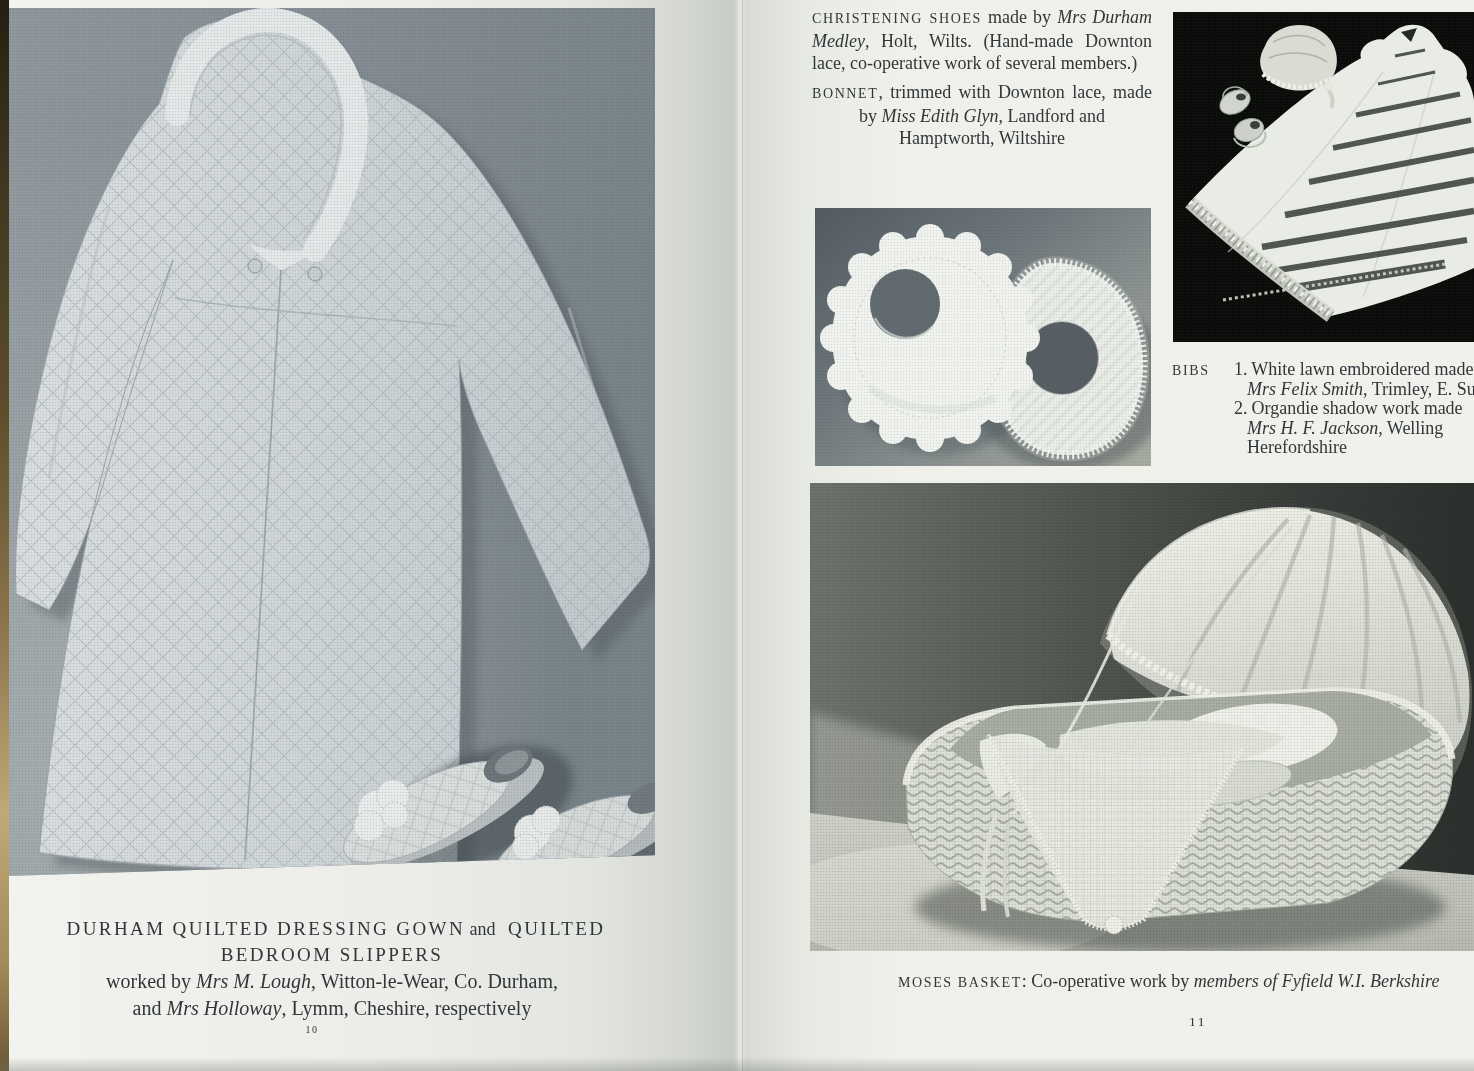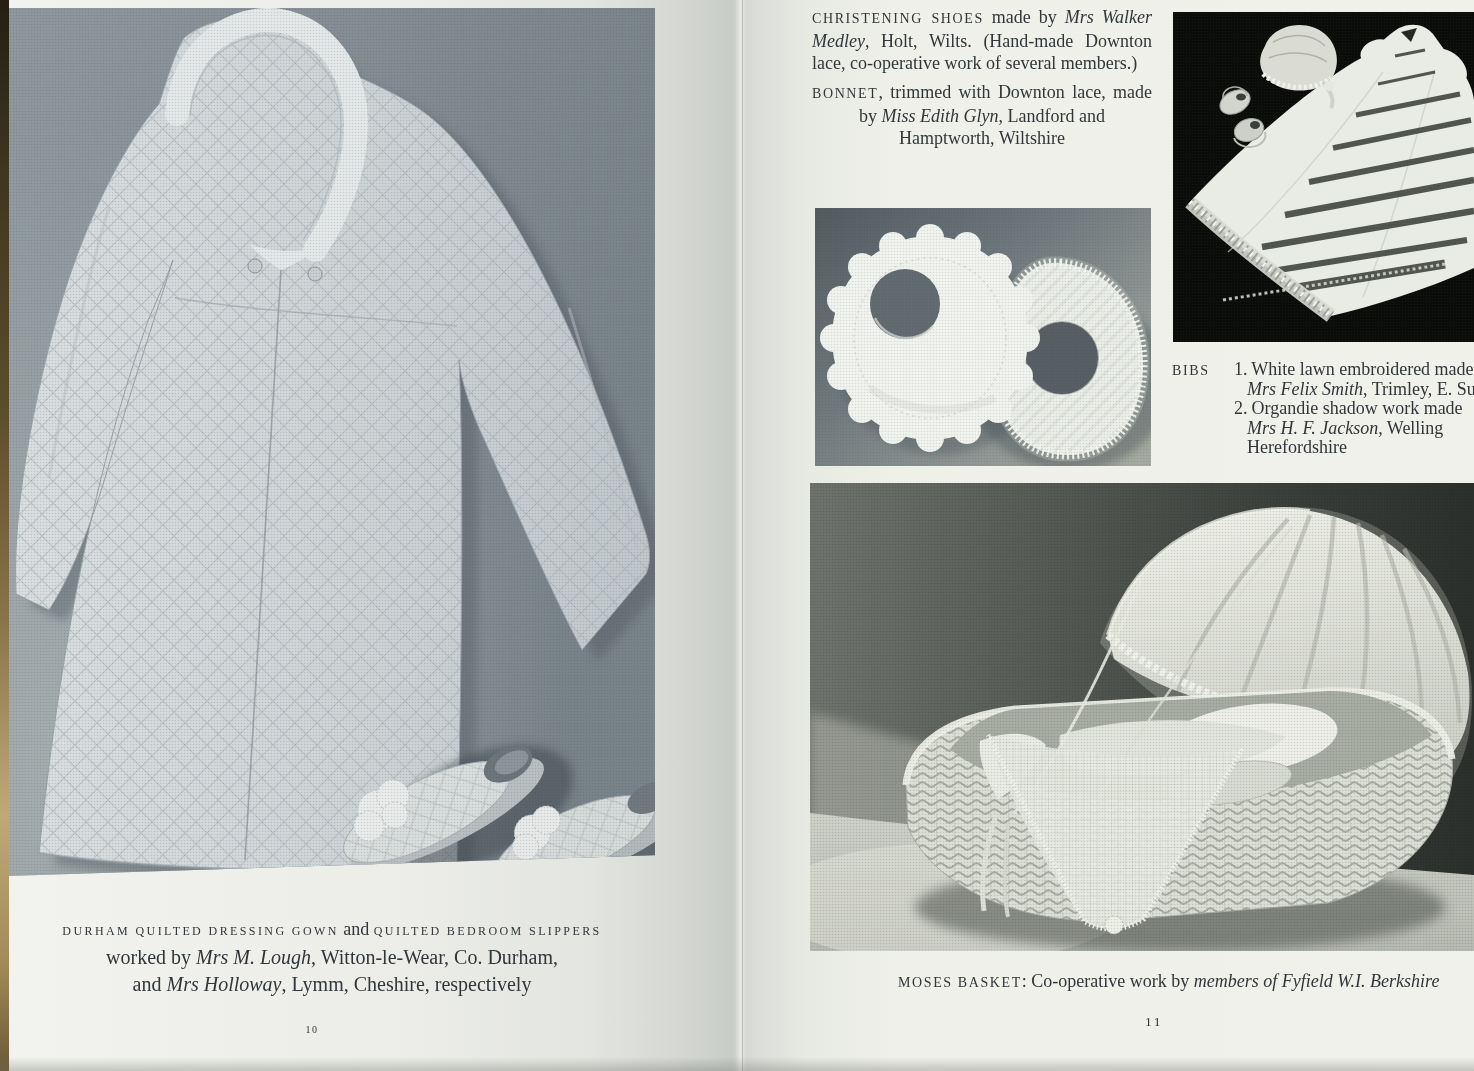--- a/index.html
+++ b/index.html
@@ -26,39 +26,39 @@
   
   .photo{overflow:hidden;}
   .photo svg{display:block;width:100%;height:100%;}
   #photo-gown{left:9px;top:8px;width:646px;height:868px;
     clip-path:polygon(0 0,100% 0,100% 97.6%,0 100%);}
   #photo-bibs{left:815px;top:208px;width:336px;height:258px;}
   #photo-robe{left:1173px;top:12px;width:301px;height:330px;}
   #photo-basket{left:810px;top:483px;width:664px;height:468px;}
   
   .sc{font-size:14px;letter-spacing:1.6px;}
-  .sc2{font-size:12px;letter-spacing:2.4px;}
+  .sc2{font-size:19px;letter-spacing:2.4px;margin-left:8px;}
   .it{font-style:italic;}
   .jline{text-align:justify;text-align-last:justify;}
   .cline{text-align:center;}
   #cap-left{left:9px;top:916px;width:646px;text-align:center;font-size:20px;}
   #cap-left .l1{line-height:26px;font-size:18px;}
   #cap-left .l2,#cap-left .l3{line-height:27px;}
   #pagenum-left{left:280px;top:1024px;width:64px;text-align:center;font-size:10px;letter-spacing:1.5px;}
   #rt-block{left:812px;top:6px;width:340px;font-size:18px;}
   #rt-block .line{line-height:22px;}
   #rt-block .gap{margin-top:7px;}
   #bibs-block{left:1170px;top:360px;font-size:18px;}
   #bibs-label{position:absolute;left:2px;top:3px;}
   #bibs-list{margin-left:64px;}
   #bibs-list .bline{line-height:19.5px;white-space:nowrap;}
   #bibs-list .cont{padding-left:13px;}
   #bibs-list .num{display:inline-block;width:13px;}
   #cap-moses{left:898px;top:971px;white-space:nowrap;font-size:18px;}
-  #pagenum-right{left:1129px;top:1014px;width:50px;text-align:center;font-size:13.5px;letter-spacing:2.5px;}
+  #pagenum-right{left:1157px;top:1014px;width:50px;text-align:right;font-size:13.5px;letter-spacing:2.5px;}
 </style>
 </head>
 <body>
 
 <div id="shot">
 
   <div class="abs" id="book-edge"></div>
   <div class="abs" id="page-left"></div>
   <div class="abs" id="page-right"></div>
 
@@ -325,21 +325,21 @@
   </div>
 
   <div class="abs" id="cap-left">
     <div class="l1"><span class="sc2">DURHAM QUILTED DRESSING GOWN</span><span style="font-size:18px;"> and </span><span class="sc2">QUILTED BEDROOM SLIPPERS</span></div>
     <div class="l2"><span>worked by </span><span class="it">Mrs M. Lough</span><span>, Witton-le-Wear, Co. Durham,</span></div>
     <div class="l3"><span>and </span><span class="it">Mrs Holloway</span><span>, Lymm, Cheshire, respectively</span></div>
   </div>
   <div class="abs" id="pagenum-left">10</div>
 
   <div class="abs" id="rt-block">
-    <div class="line jline"><span class="sc">CHRISTENING SHOES</span><span> made by </span><span class="it">Mrs Walker</span></div>
+    <div class="line jline"><span class="sc">CHRISTENING SHOES</span><span> made by </span><span class="it">Mrs Durham</span></div>
     <div class="line jline"><span class="it">Medley</span><span>, Holt, Wilts. (Hand-made Downton</span></div>
     <div class="line">lace, co-operative work of several members.)</div>
     <div class="line jline gap"><span class="sc">BONNET</span><span>, trimmed with Downton lace, made</span></div>
     <div class="line cline"><span>by </span><span class="it">Miss Edith Glyn</span><span>, Landford and</span></div>
     <div class="line cline">Hamptworth, Wiltshire</div>
   </div>
 
   <div class="abs" id="bibs-block">
     <span class="sc" id="bibs-label">BIBS</span>
     <div id="bibs-list">

